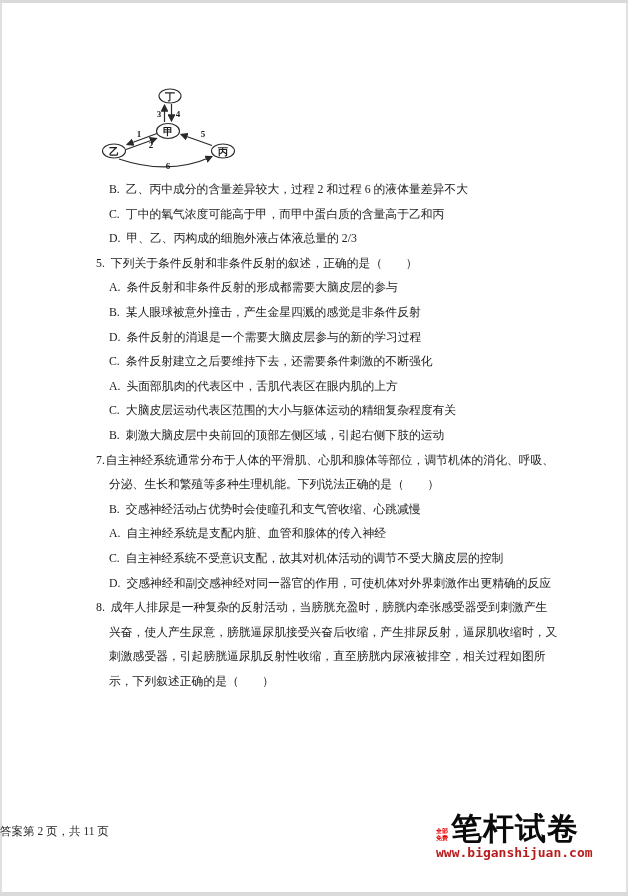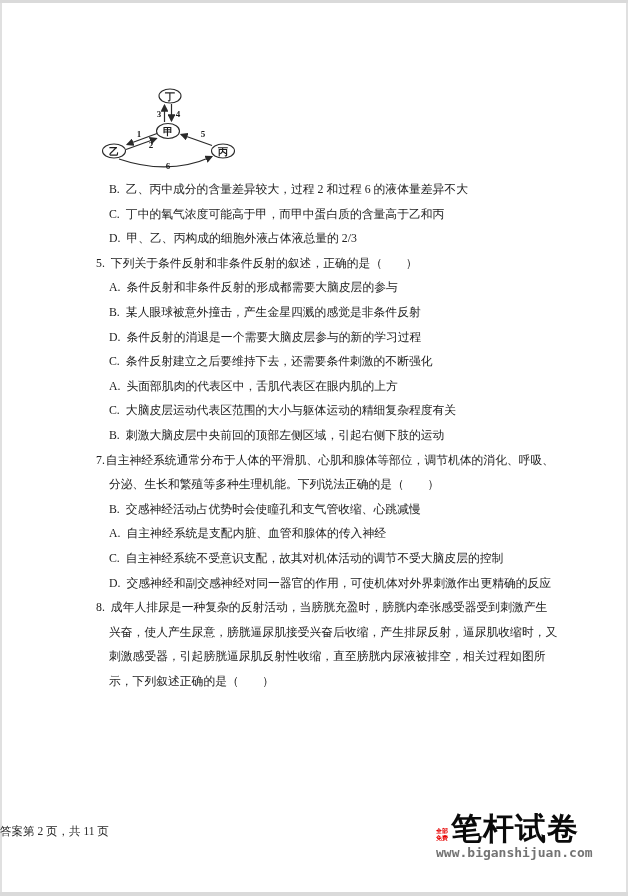--- a/index.html
+++ b/index.html
@@ -42,21 +42,21 @@
     color:#e60000;font-size:6px;font-weight:bold;line-height:7px;
     width:15px;margin-bottom:3px;word-break:break-all;
   }
   .brand-name{
     font-family:"Liberation Sans","DejaVu Sans",sans-serif;
     font-weight:bold;font-size:31px;line-height:33px;color:#0a0a0a;
     letter-spacing:1px;white-space:nowrap;
   }
   .brand-url{
     font-family:"DejaVu Sans Mono","Liberation Mono",monospace;
-    font-weight:bold;font-size:13px;line-height:15px;color:#737373;
+    font-weight:bold;font-size:13px;line-height:15px;color:#b91c1c;
     white-space:nowrap;
   }
 </style>
 </head>
 <body>
 
 <div class="sheet">
   <div class="edge-top"></div>
   <div class="edge-bottom"></div>
   <div class="edge-left"></div>

